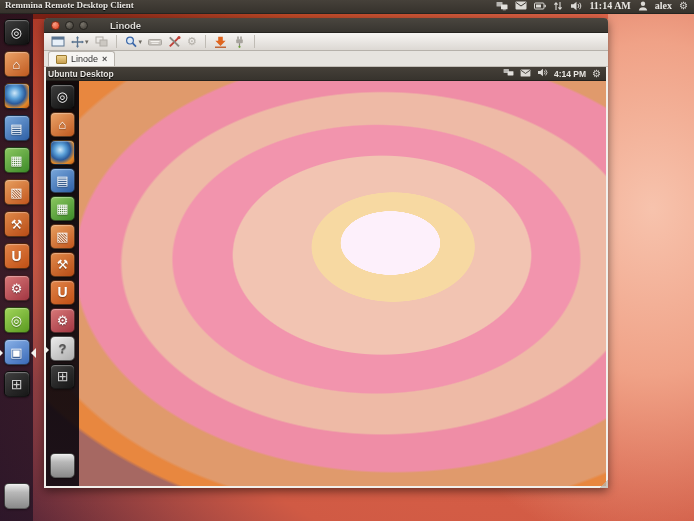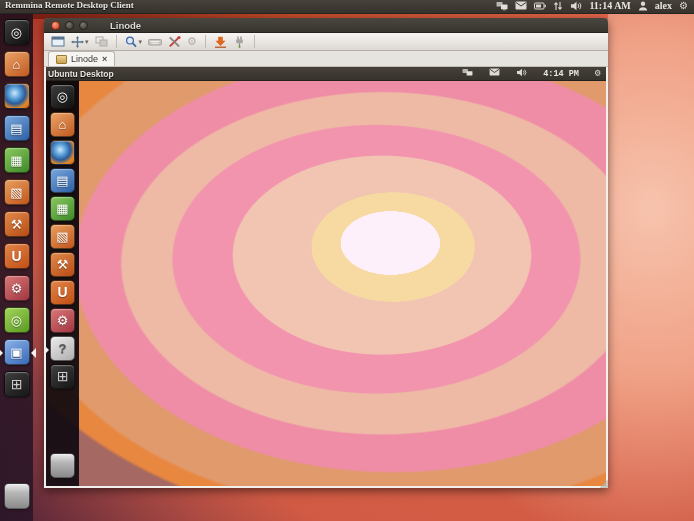--- a/index.html
+++ b/index.html
@@ -88,21 +88,21 @@
 
   
   .viewport { position:absolute; left:0; top:49px; width:564px; height:421px;
     background:#f2f0ec; padding:0 2px 2px 2px; }
   .remote { position:relative; width:560px; height:419px; background:#000; overflow:hidden; }
 
   .r-panel { position:absolute; left:0; top:0; width:560px; height:14px; z-index:5;
     background:linear-gradient(#454039,#37332d); border-bottom:1px solid #23211d;
     display:flex; align-items:center; color:#e8e6e2; font-size:8.5px; font-weight:bold; }
   .r-panel .r-title { margin-left:2px; text-shadow:0 1px 1px #000; }
-  .r-tray { margin-left:auto; display:flex; align-items:center; gap:16px; padding-right:5px;font-family:Liberation Mono, monospace; }
+  .r-tray { margin-left:auto; display:flex; align-items:center; gap:6px; padding-right:5px; }
 
   .r-wall { position:absolute; left:0; top:14px; width:560px; height:405px;
     background:
       radial-gradient(ellipse 50px 32px at 61.5% 40%, #fdf0fb 0%, #fdf0fb 99%, transparent 100%),
       radial-gradient(ellipse 82px 55px at 62% 41%, #f7d9a2 0%, #f7d9a2 99%, transparent 100%),
       radial-gradient(ellipse 150px 100px at 60% 43%, #f2c4b2 0%, #f2c4b2 99%, transparent 100%),
       radial-gradient(ellipse 205px 135px at 59% 44%, #f294ad 0%, #f294ad 99%, transparent 100%),
       radial-gradient(ellipse 262px 172px at 60% 45%, #eebaa6 0%, #eebaa6 99%, transparent 100%),
       radial-gradient(ellipse 150px 55px at 50% 64%, #b7a0e0 0%, #b7a0e0 99%, transparent 100%),
       radial-gradient(ellipse 320px 210px at 62% 45%, #ef8da6 0%, #ef8da6 99%, transparent 100%),

